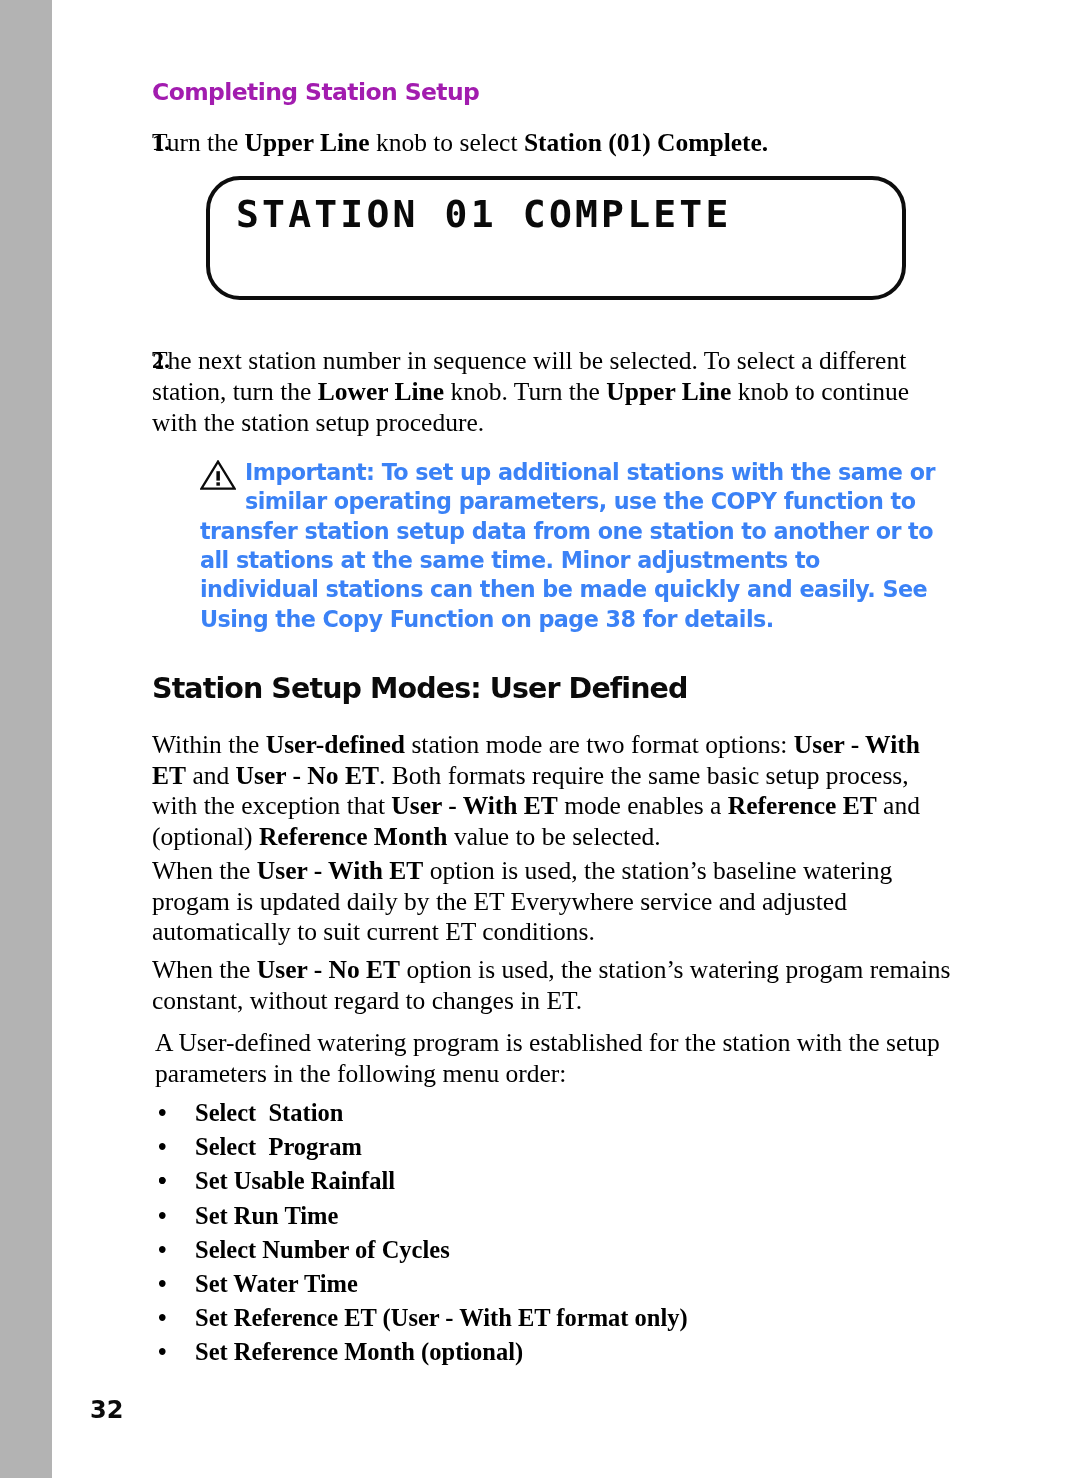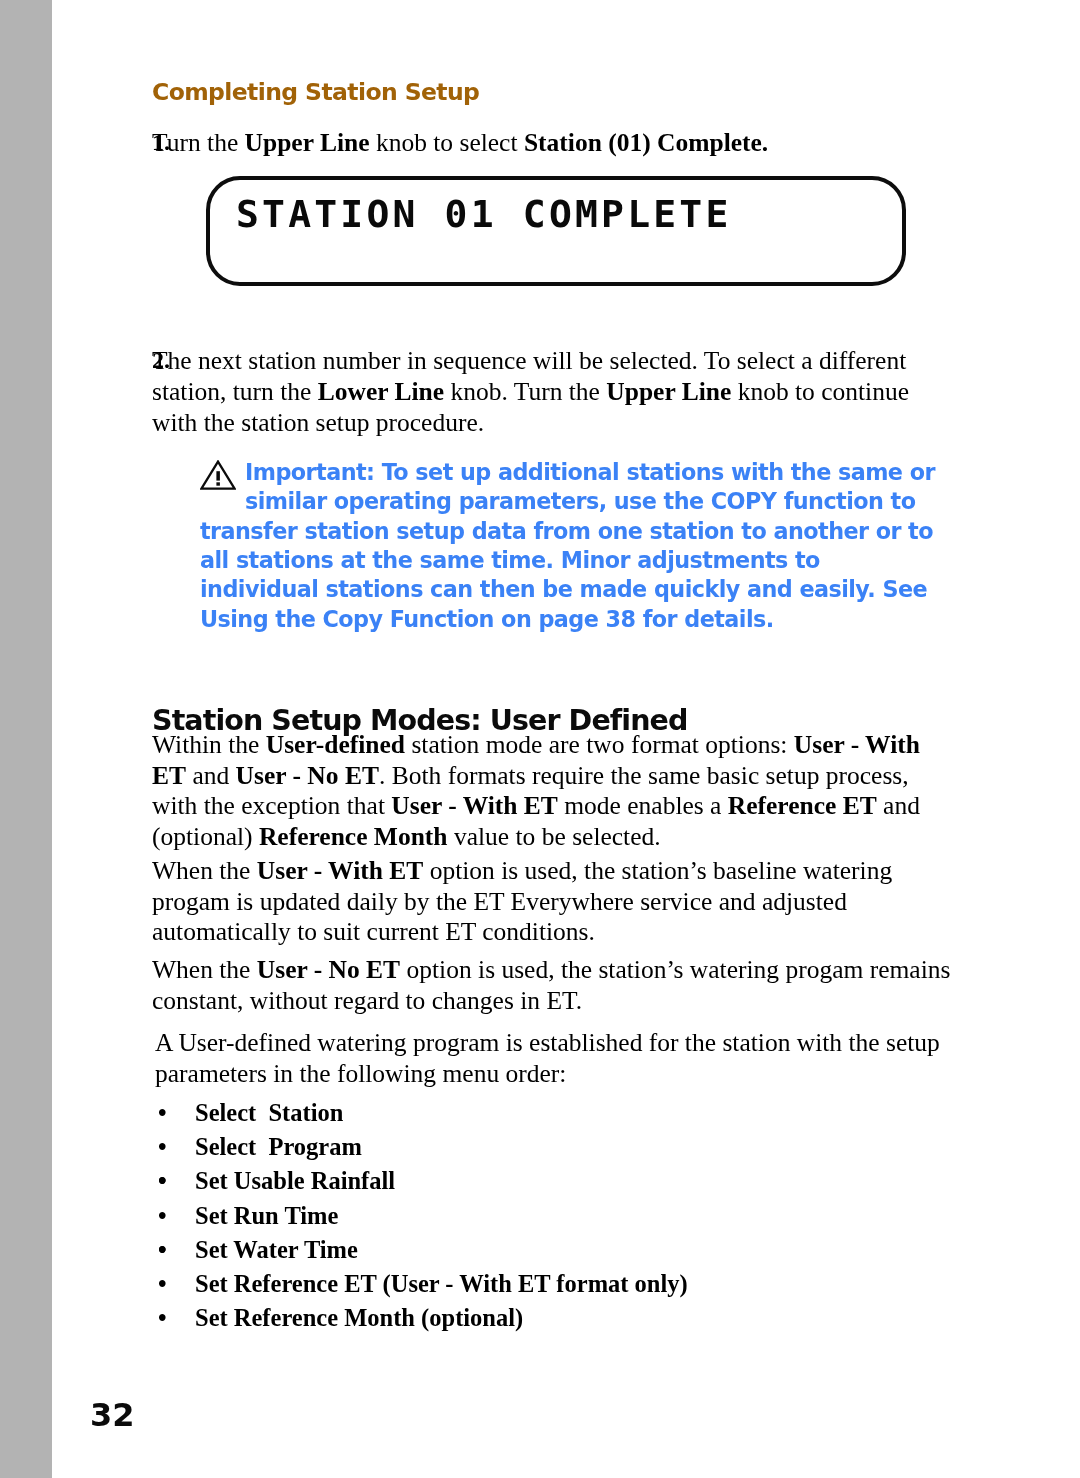--- a/index.html
+++ b/index.html
@@ -35,21 +35,21 @@
 
   
   .kicker {
     position: absolute;
     left: 152px;
     top: 78px;
     font-family: "DejaVu Sans", sans-serif;
     font-weight: bold;
     font-size: 23.5px;
     letter-spacing: -0.6px;
-    color: #a16207;
+    color: #a21caf;
   }
 
   
   .step {
     position: absolute;
     left: 152px;
     width: 790px;
     font-size: 25.5px;
     line-height: 1.215;
   }
@@ -69,21 +69,21 @@
   #step-2 { top: 346px; }
 
   b, .b { font-weight: bold; }
 
   
   #lcd-display {
     position: absolute;
     left: 206px;
     top: 176px;
     width: 700px;
-    height: 110px;
+    height: 124px;
     border: 4.5px solid #0d0d0d;
     border-radius: 34px;
     background: #ffffff;
     box-sizing: border-box;
   }
   #lcd-line-1 {
     position: absolute;
     left: 26px;
     top: 12px;
     font-family: "DejaVu Sans Mono", monospace;
@@ -123,21 +123,21 @@
     float: left;
     width: 36px;
     height: 30px;
     margin: 2px 9px 0 0;
   }
 
   
   #section-heading {
     position: absolute;
     left: 152px;
-    top: 704px;
+    top: 672px;
     font-family: "DejaVu Sans", sans-serif;
     font-weight: bold;
     font-size: 28.5px;
     letter-spacing: -0.9px;
     color: #0b0b0b;
   }
 
   
   .para {
     position: absolute;
@@ -177,21 +177,21 @@
     font-weight: bold;
   }
 
   
   #page-number {
     position: absolute;
     left: 90px;
     top: 1396px;
     font-family: "DejaVu Sans", sans-serif;
     font-weight: bold;
-    font-size: 32px;
+    font-size: 24px;
     color: #0b0b0b;
   }
 </style>
 </head>
 <body>
 
 <div id="gutter-band"></div>
 
 <div id="page-body">
 
@@ -227,21 +227,21 @@
   <div class="para" id="para-2"><span>When the </span><b>User - With ET</b><span> option is used, the station’s baseline watering progam is updated daily by the ET Everywhere service and adjusted automatically to suit current ET conditions.</span></div>
   <div class="para" id="para-3"><span>When the </span><b>User - No ET</b><span> option is used, the station’s watering progam remains constant, without regard to changes in ET.</span></div>
   <div class="para" id="para-4"><span>A User-defined watering program is established for the station with the setup parameters in the following menu order:</span></div>
 
   <ul id="param-list">
       <li><span class="bullet-dot">•</span><span>Select  Station</span></li>
       <li><span class="bullet-dot">•</span><span>Select  Program</span></li>
       <li><span class="bullet-dot">•</span></li>
       <li><span class="bullet-dot">•</span><span>Set Usable Rainfall</span></li>
       <li><span class="bullet-dot">•</span><span>Set Run Time</span></li>
-      <li><span class="bullet-dot">•</span></li>
+      <li><span class="bullet-dot">•</span><span>Select Number of Cycles</span></li>
       <li><span class="bullet-dot">•</span><span>Set Water Time</span></li>
       <li><span class="bullet-dot">•</span><span>Set Reference ET (User - With ET format only)</span></li>
       <li><span class="bullet-dot">•</span><span>Set Reference Month (optional)</span></li>
     </ul>
 
   <div id="page-number">32</div>
 
 </div>
 
 </body></html>

